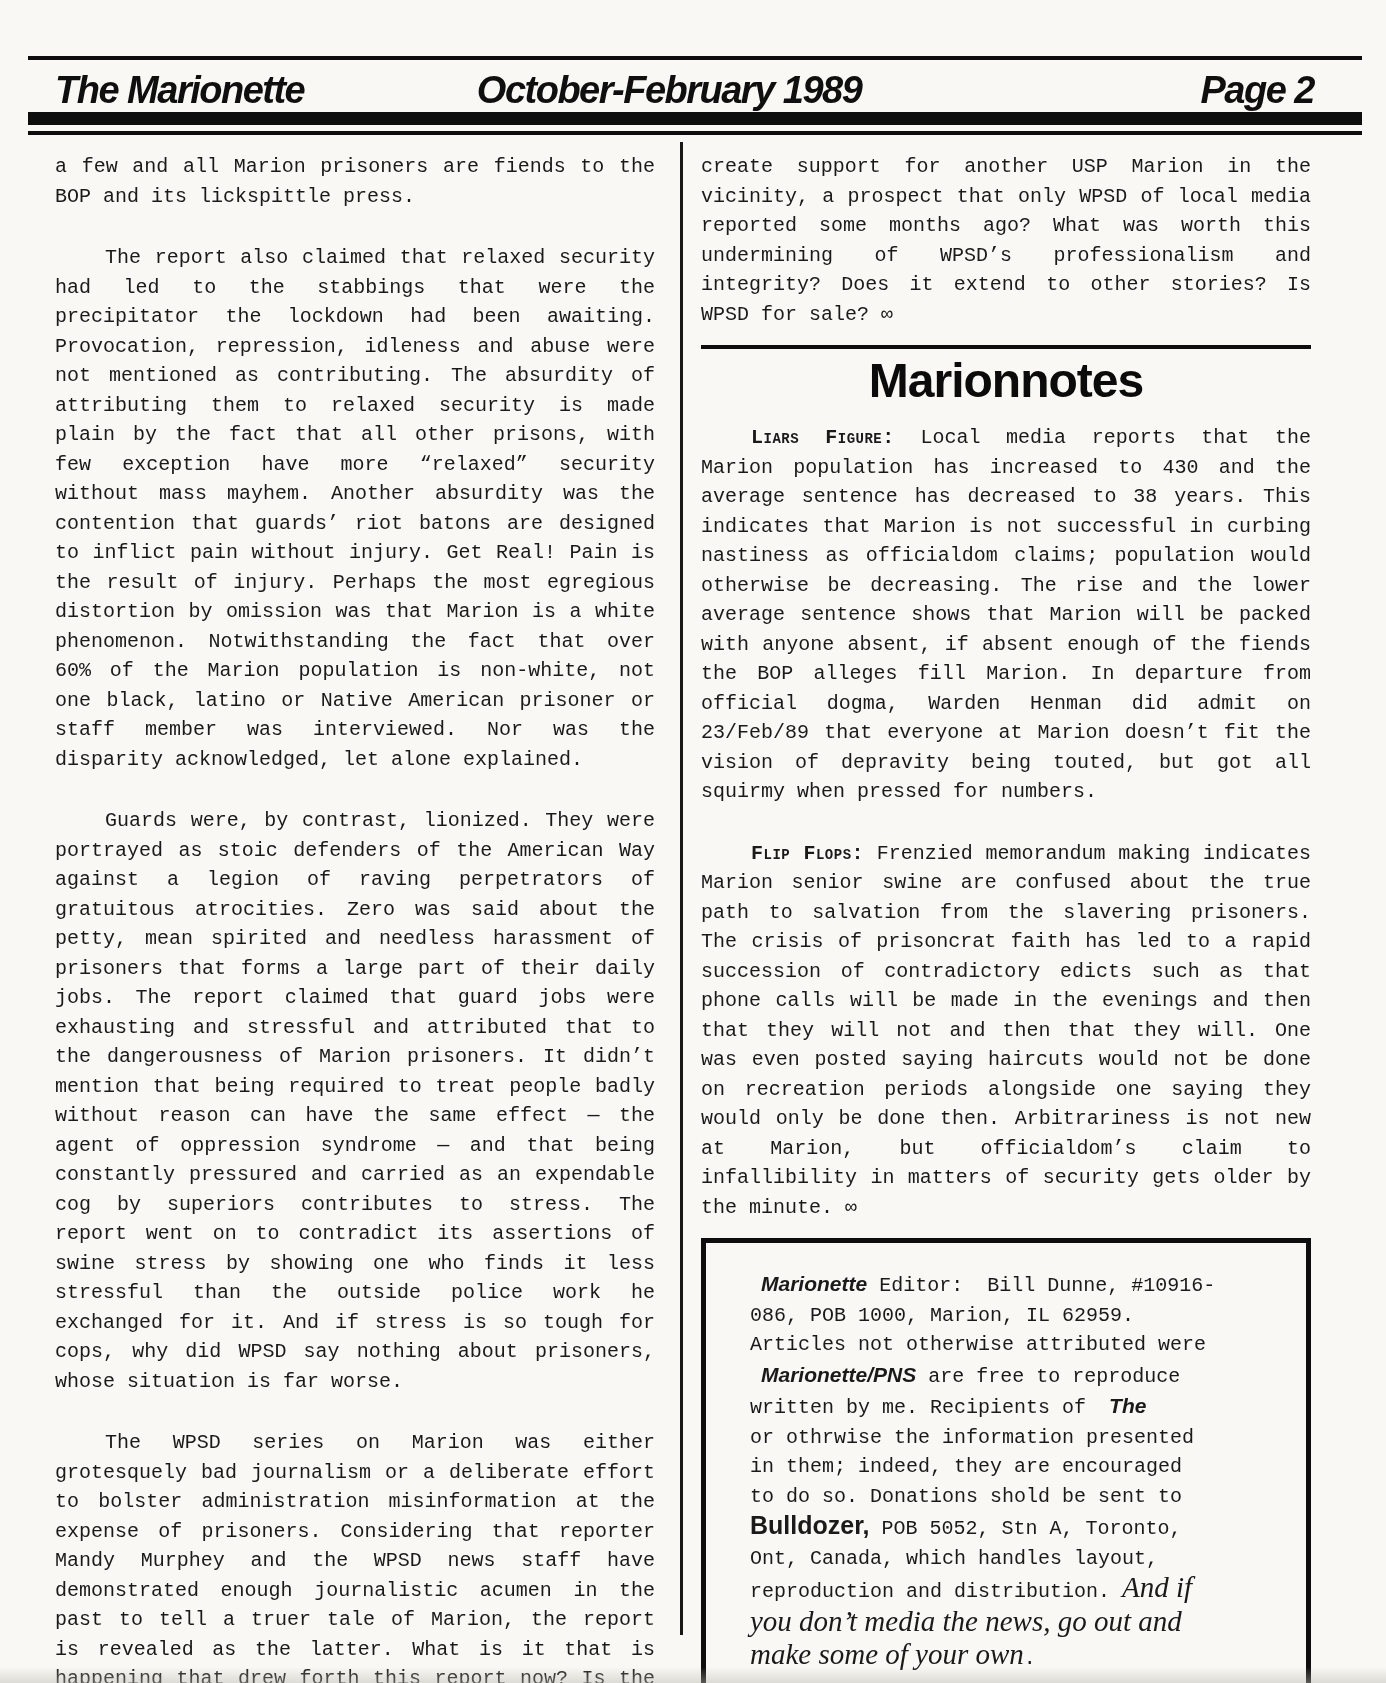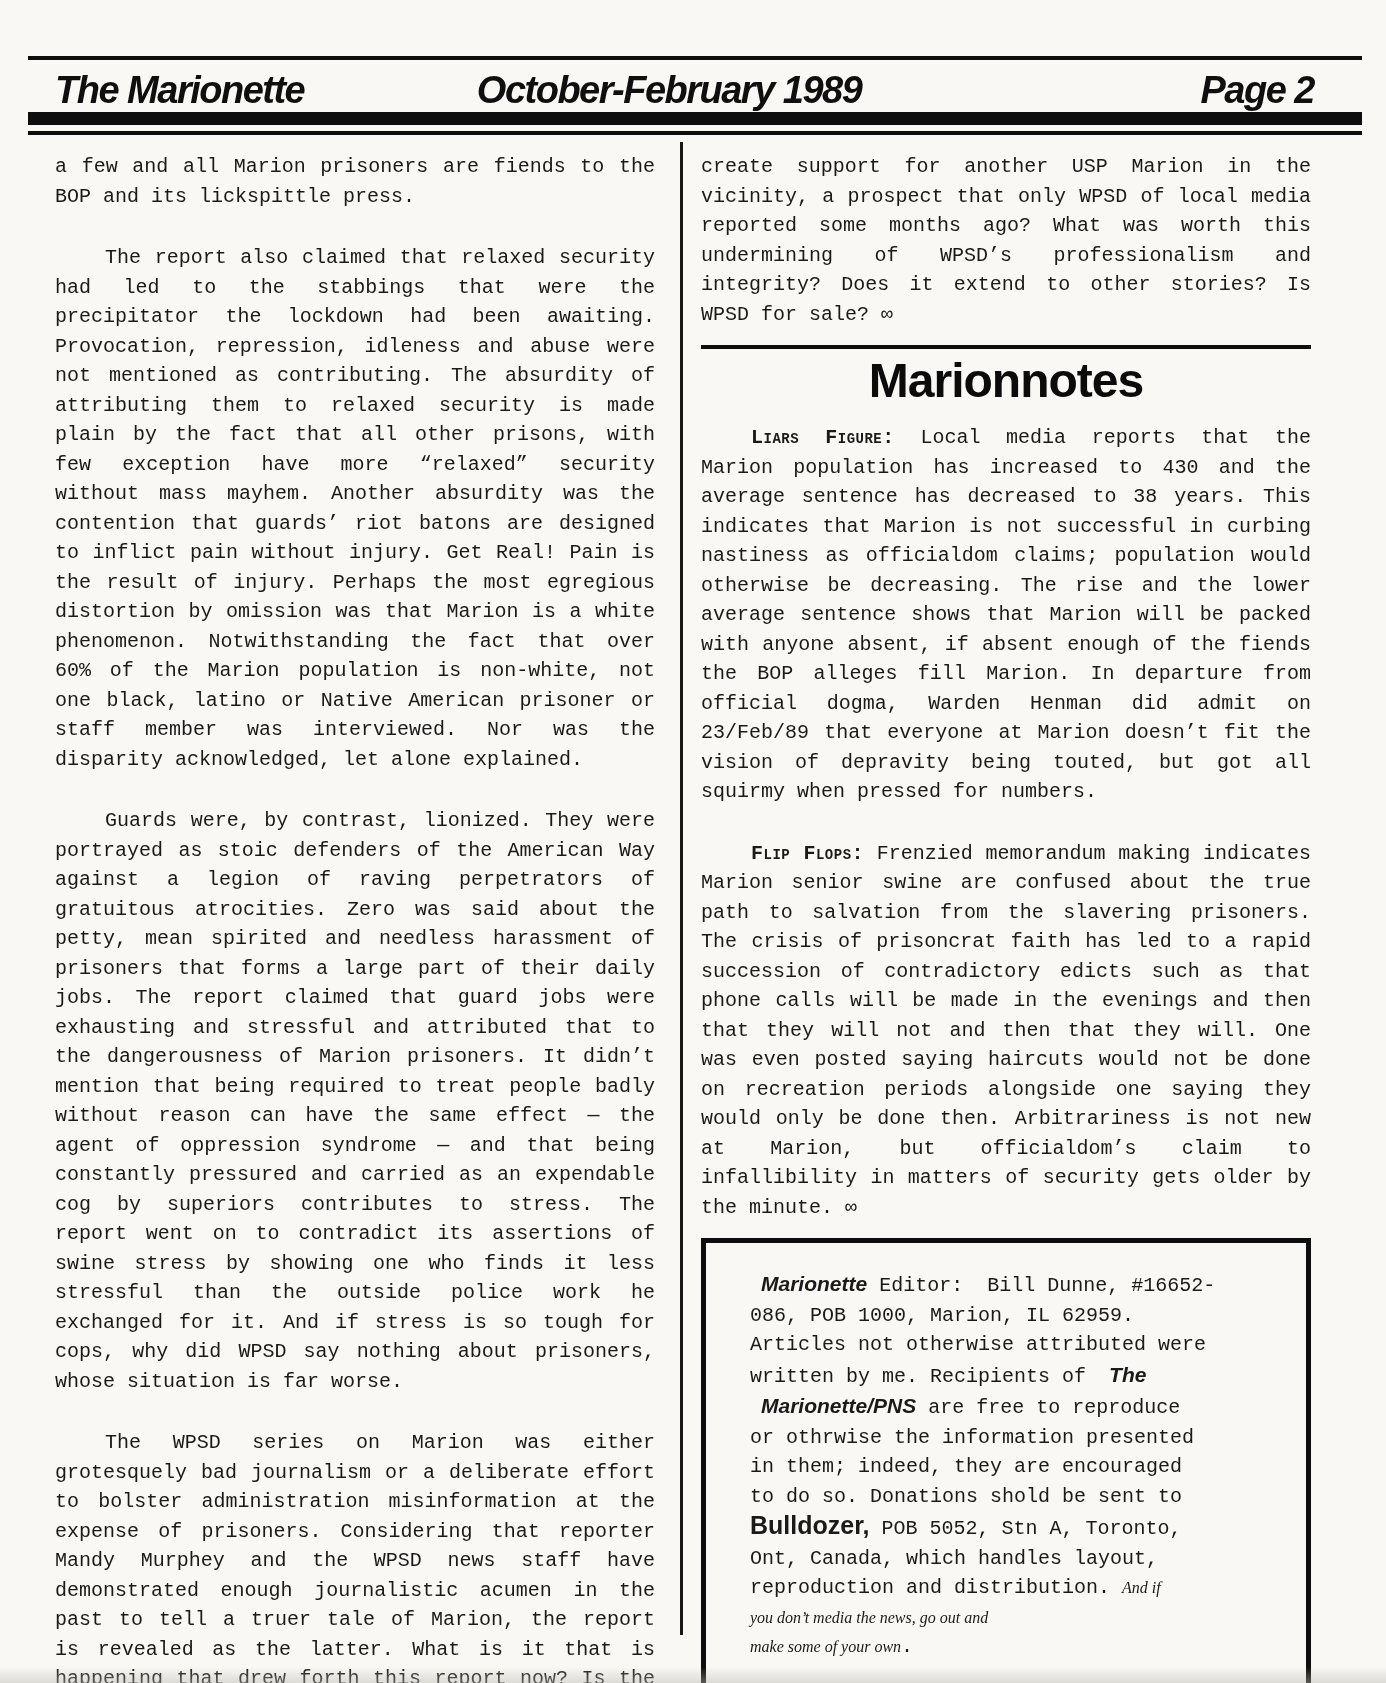--- a/index.html
+++ b/index.html
@@ -19,21 +19,21 @@
   .col{position:absolute;top:140px;bottom:0;overflow:hidden;
        font-size:20px;line-height:29.5px;}
   .col-left{left:55px;width:600px;padding-top:12px;}
   .col-right{left:701px;width:610px;padding-top:12px;}
   .para{margin:0;text-align:justify;}
   .para.indent{text-indent:50px;}
   .para + .para{margin-top:32px;}
   .seg-sc{font-weight:700;font-variant:small-caps;letter-spacing:.5px;}
   .seg-bi{font-family:"Liberation Sans",sans-serif;font-style:italic;font-weight:700;font-size:21px;margin-left:11px;}
   .seg-b{font-family:"Liberation Sans",sans-serif;font-weight:700;font-size:25px;}
-  .seg-i{font-family:"Liberation Serif",serif;font-style:italic;font-size:16px;}
+  .seg-i{font-family:"Liberation Serif",serif;font-style:italic;font-size:29px;}
   .section-rule{height:4px;background:#0e0e0e;margin-top:16px;}
   .section-title{font-family:"Liberation Sans",sans-serif;font-weight:700;font-size:48px;
                  line-height:52px;letter-spacing:-1px;text-align:center;margin:6px 0 16px;color:#0b0b0b;}
   .editor-box{border:5px solid #0e0e0e;margin-top:16px;padding:26px 22px 26px 44px;}
   .editor-box .line{white-space:pre;line-height:29.5px;}
   .scan-noise{position:absolute;left:0;right:0;bottom:0;height:16px;
               background:linear-gradient(to top, rgba(185,183,176,.45), rgba(185,183,176,0));}
 </style>
 </head>
 <body>
@@ -64,25 +64,25 @@
     <div>
         <p class="para"><span>create support for another USP Marion in the vicinity, a prospect that only WPSD of local media reported some months ago? What was worth this undermining of WPSD’s professionalism and integrity? Does it extend to other stories? Is WPSD for sale? ∞</span></p>
       </div>
     <div class="section-rule"></div>
     <h1 class="section-title">Marionnotes</h1>
     <div>
         <p class="para indent"><span class="seg-sc">Liars Figure:</span><span> Local media reports that the Marion population has increased to 430 and the average sentence has decreased to 38 years. This indicates that Marion is not successful in curbing nastiness as officialdom claims; population would otherwise be decreasing. The rise and the lower average sentence shows that Marion will be packed with anyone absent, if absent enough of the fiends the BOP alleges fill Marion. In departure from official dogma, Warden Henman did admit on 23/Feb/89 that everyone at Marion doesn’t fit the vision of depravity being touted, but got all squirmy when pressed for numbers.</span></p>
         <p class="para indent"><span class="seg-sc">Flip Flops:</span><span> Frenzied memorandum making indicates Marion senior swine are confused about the true path to salvation from the slavering prisoners. The crisis of prisoncrat faith has led to a rapid succession of contradictory edicts such as that phone calls will be made in the evenings and then that they will not and then that they will. One was even posted saying haircuts would not be done on recreation periods alongside one saying they would only be done then. Arbitrariness is not new at Marion, but officialdom’s claim to infallibility in matters of security gets older by the minute. ∞</span></p>
       </div>
     <div class="editor-box">
-        <div class="line"><span class="seg-bi">Marionette</span><span> Editor:  Bill Dunne, #16652-</span></div>
+        <div class="line"><span class="seg-bi">Marionette</span><span> Editor:  Bill Dunne, #10916-</span></div>
         <div class="line"><span>086, POB 1000, Marion, IL 62959.</span></div>
         <div class="line"><span>Articles not otherwise attributed were</span></div>
+        <div class="line"><span class="seg-bi">Marionette/PNS</span><span> are free to reproduce</span></div>
         <div class="line"><span>written by me. Recipients of </span><span class="seg-bi">The</span></div>
-        <div class="line"><span class="seg-bi">Marionette/PNS</span><span> are free to reproduce</span></div>
         <div class="line"><span>or othrwise the information presented</span></div>
         <div class="line"><span>in them; indeed, they are encouraged</span></div>
         <div class="line"><span>to do so. Donations shold be sent to</span></div>
         <div class="line"><span class="seg-b">Bulldozer,</span><span> POB 5052, Stn A, Toronto,</span></div>
         <div class="line"><span>Ont, Canada, which handles layout,</span></div>
         <div class="line"><span>reproduction and distribution. </span><span class="seg-i">And if</span></div>
         <div class="line"><span class="seg-i">you don’t media the news, go out and</span></div>
         <div class="line"><span class="seg-i">make some of your own</span><span>.</span></div>
       </div>
   </div>

